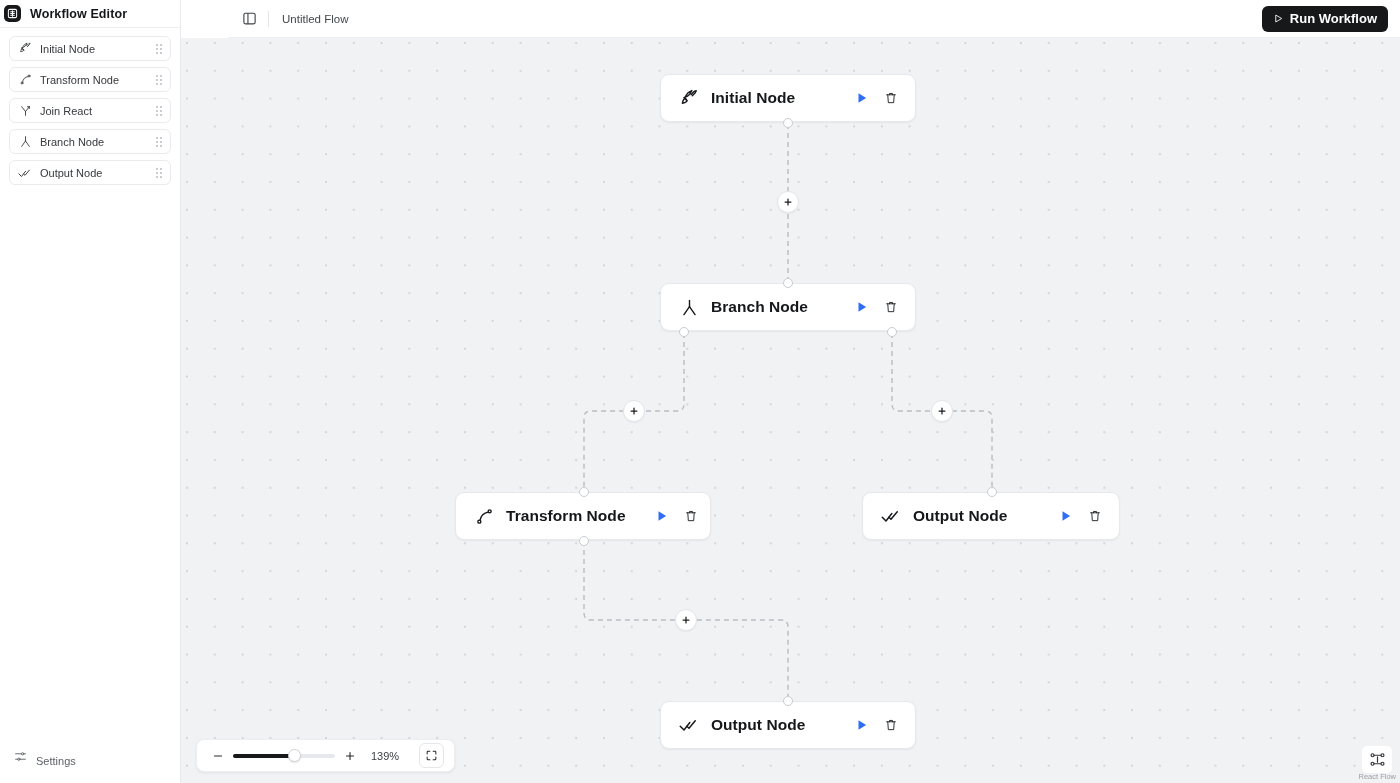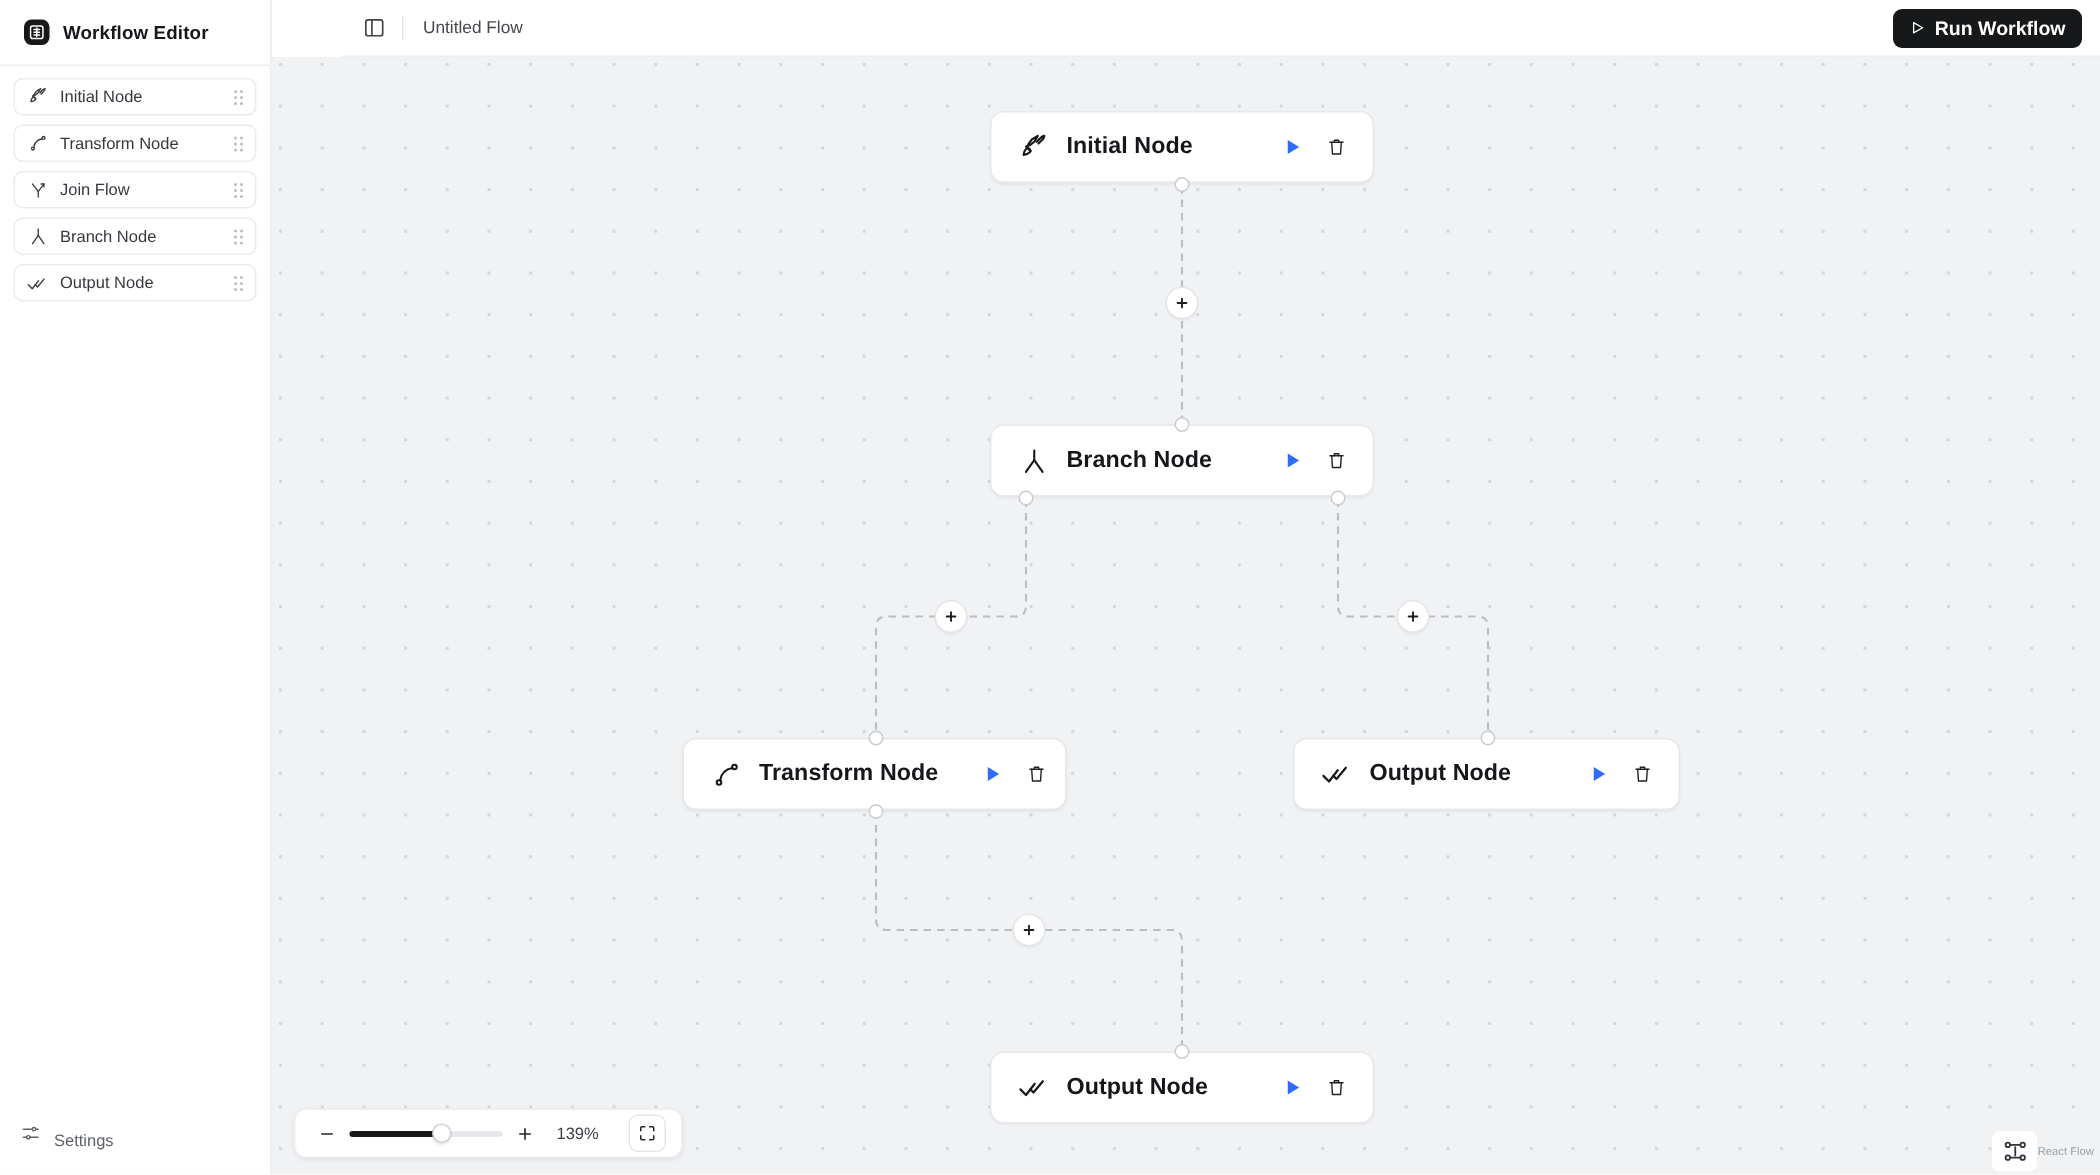--- a/index.html
+++ b/index.html
@@ -14,23 +14,23 @@
   
   .sidebar {
     width: 181px; height: 783px;
     background: #ffffff;
     border-right: 1px solid #e8eaed;
     display: flex; flex-direction: column;
     position: relative; z-index: 20;
     flex: 0 0 181px;
   }
   .sb-header {
-    height: 44px;
+    height: 28px;
     display: flex; align-items: center; gap: 9px;
-    padding: 0 16px;
+    padding: 0 4px;
     border-bottom: 1px solid #eceef0;
   }
   .sb-logo {
     width: 17px; height: 17px; border-radius: 5px;
     background: #17181a;
     display: flex; align-items: center; justify-content: center;
     flex: 0 0 17px;
   }
   .sb-title {
     font-size: 12.5px; font-weight: 700; color: #15171a; letter-spacing: .1px;
@@ -144,21 +144,21 @@
   }
   .zc-pct { font-size: 11px; color: #3b3e43; width: 40px; margin-left: 10px;}
   .zc-fit {
     width: 25px; height: 25px; border-radius: 6px; border: 1px solid #e4e6e9;
     display:flex; align-items:center; justify-content:center; margin-left: 8px; cursor:pointer; color:#25282c;
   }
 
   
   .attrib {
     position: absolute; right: 4px; bottom: 2px;
-    display: flex; flex-direction: row; align-items: center;
+    display: flex; flex-direction: column; align-items: center;
     z-index: 30;
   }
   .attrib .box {
     width: 30px; height: 27px; background: #fff; border-radius: 5px;
     display:flex; align-items:center; justify-content:center;
   }
   .attrib .txt { font-size: 7.5px; color: #9aa0a6; margin-top: -1px; }
 </style>
 </head>
 <body>
@@ -220,21 +220,21 @@
 
       <div class="sb-item">
         <span class="ico">
           <svg width="13" height="13" viewBox="0 0 24 24" fill="none" stroke="currentColor" stroke-width="1.7" stroke-linecap="round" stroke-linejoin="round">
             <path d="M12 21v-7"></path>
             <path d="M12 14 5 5"></path>
             <path d="M12 14 19 5"></path>
             <path d="M19 5h-3.5M19 5v3.5"></path>
           </svg>
         </span>
-        <span class="lbl">Join Flow</span>
+        <span class="lbl">Join React</span>
         <span class="grip">
             <i></i>
             <i></i>
             <i></i>
             <i></i>
             <i></i>
             <i></i>
           </span>
       </div>
 

